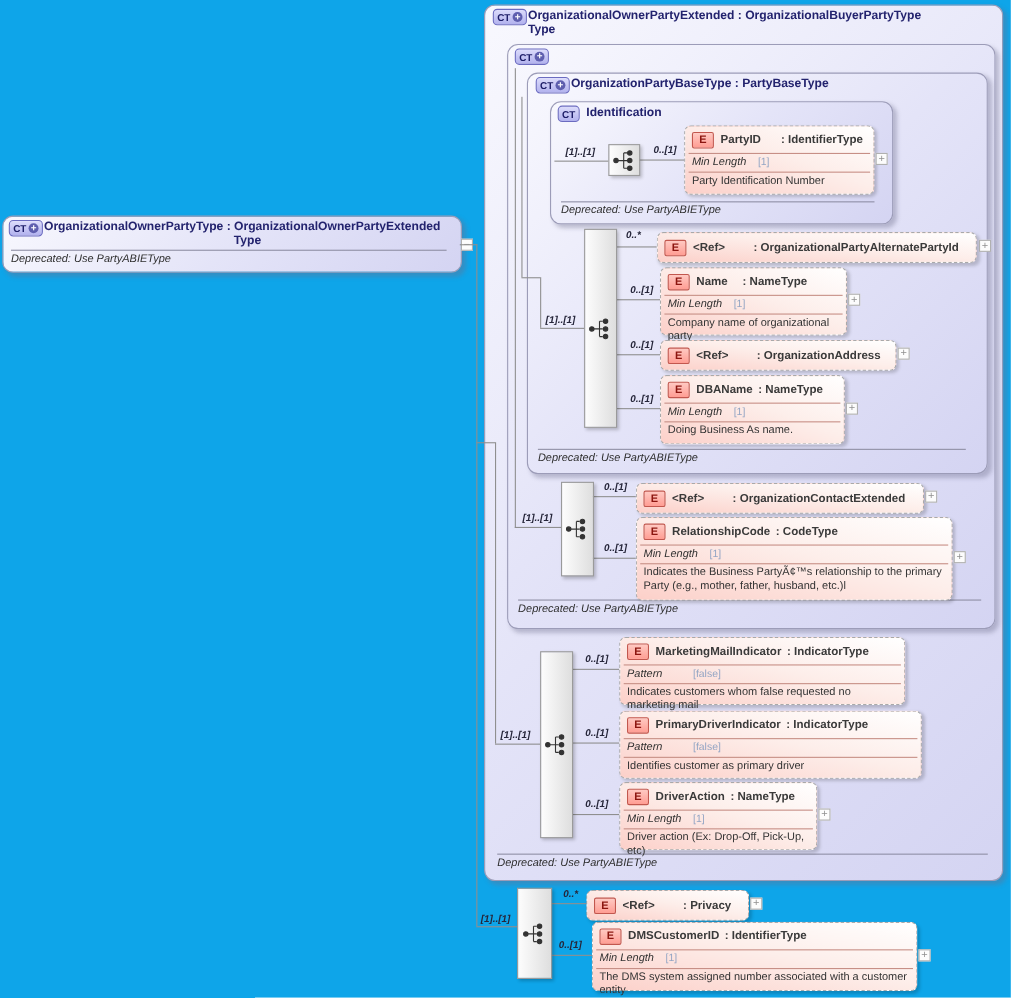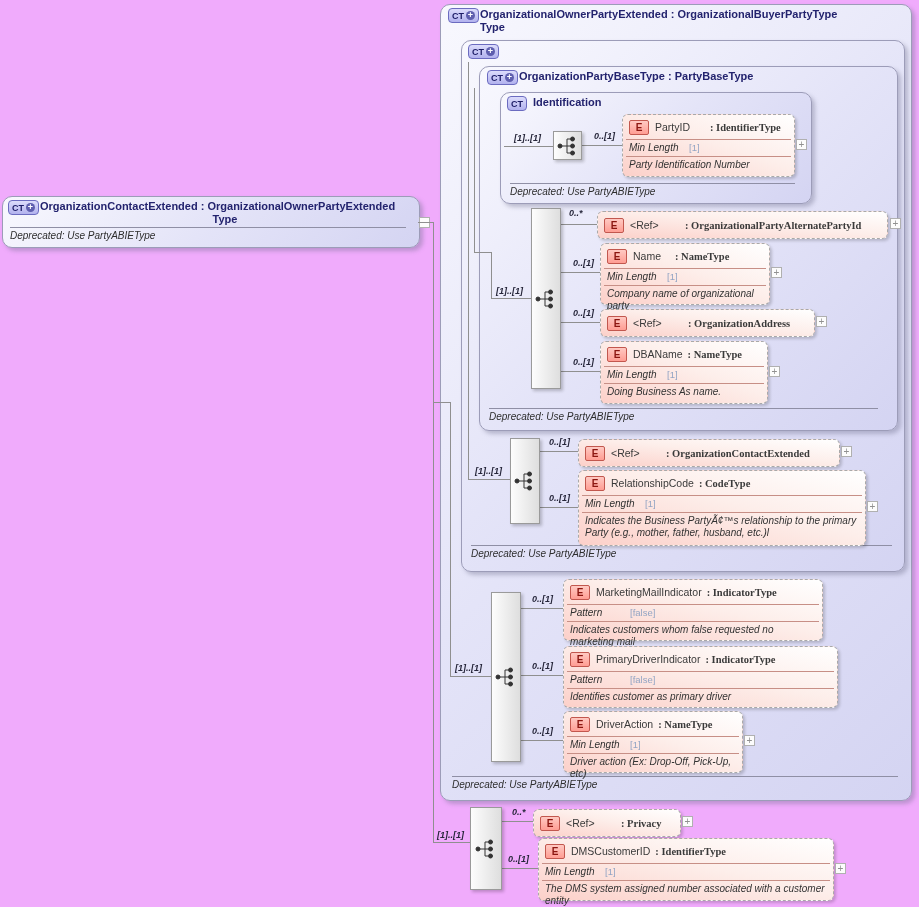--- a/index.html
+++ b/index.html
@@ -1,16 +1,16 @@
 <!DOCTYPE html>
 <html><head>
 <meta charset="utf-8">
 <style>
   html,body{margin:0;padding:0;background:#ffffff;}
-  #canvas{position:relative;width:919px;height:907px;background:#f0abfc;
+  #canvas{position:relative;width:919px;height:907px;background:#0ea5e9;
           font-family:"Liberation Sans",sans-serif;overflow:hidden;}
 
   
   .ct-box{position:absolute;border:1px solid #9c9cb8;border-radius:10px;
           background:linear-gradient(135deg,#f8f8fe 0%,#e4e4f8 50%,#d4d4f2 100%);
           box-shadow:3px 3px 4px rgba(110,110,140,.40);}
   .ct-title{position:absolute;font-size:11px;font-weight:bold;color:#23236e;white-space:nowrap;}
   .ct-badge{position:absolute;height:13px;border:1px solid #6b6bc0;border-radius:4px;
             background:linear-gradient(#dcdcfb,#b2b2ee);color:#1c1c66;font-size:9px;
             font-weight:bold;display:flex;align-items:center;padding:0 3px;gap:2px;}
@@ -21,28 +21,28 @@
 
   
   .el{position:absolute;border:1px dashed #a9a9a9;border-radius:6px;color:#3a3a3a;
       background:linear-gradient(to top right,#fcd0c9 0%,#fdeeea 55%,#ffffff 100%);
       box-shadow:2px 2px 3px rgba(0,0,0,.18);}
   .el-head{display:flex;align-items:center;height:24px;padding-left:6px;white-space:nowrap;}
   .el.single .el-head{height:100%;}
   .e-badge{width:18px;height:13px;border:1px solid #c2574e;border-radius:2px;flex:0 0 18px;
            background:linear-gradient(#ffc9c2,#ff9d93);color:#8c1610;font-weight:bold;
            font-size:10px;text-align:center;line-height:13px;margin-right:6px;}
-  .el-name{font-size:10.5px;font-weight:normal;}
-  .el-type{font-size:10.5px;font-weight:bold;margin-left:5px;font-family:Liberation Serif, serif;}
+  .el-name{font-size:10.5px;font-weight:bold;}
+  .el-type{font-size:10.5px;font-weight:bold;margin-left:5px;}
   .nm50{min-width:50px;} .nm37{min-width:37px;}
   .el-facet{height:16px;line-height:16px;border-top:1px solid #c78f86;border-bottom:1px solid #c78f86;
             margin:0 3px;padding-left:3px;font-size:10px;font-style:italic;white-space:nowrap;color:#303030;}
   .facet-val{display:inline-block;font-style:normal;font-size:9.5px;color:#93a5c4;margin-left:4px;}
   .facet-nm{display:inline-block;min-width:56px;}
-  .el-anno{padding:2px 6px 0;font-size:10px;font-style:italic;line-height:12px;color:#333333;}
+  .el-anno{padding:2px 6px 0;font-size:10px;line-height:12px;color:#333333;}
 
   
   .seq-bar{position:absolute;border:1px solid #9a9a9a;
            background:linear-gradient(to right,#fdfdfd,#dedede);
            box-shadow:2px 2px 3px rgba(0,0,0,.22);display:flex;align-items:center;justify-content:center;}
 
   
   .hl{position:absolute;height:1px;background:#8f8f8f;}
   .vl{position:absolute;width:1px;background:#8f8f8f;}
   .card{position:absolute;font-size:9px;font-weight:bold;font-style:italic;color:#26263a;white-space:nowrap;}
@@ -84,21 +84,21 @@
   <div class="ct-badge" style="left:507px;top:96px">
       <span>CT</span>
     </div>
   <div class="ct-title" style="left:533px;top:96px">Identification</div>
   <div class="ct-note" style="left:510px;top:183px;width:285px">Deprecated: Use PartyABIEType</div>
 
   <div class="ct-badge" style="left:8px;top:200px">
       <span>CT</span>
       <span class="ct-plus">+</span>
     </div>
-  <div class="ct-title" style="left:40px;top:200px">OrganizationContactExtended : OrganizationalOwnerPartyExtended</div>
+  <div class="ct-title" style="left:40px;top:200px">OrganizationalOwnerPartyType : OrganizationalOwnerPartyExtended</div>
   <div class="ct-title" style="left:40px;top:213px;width:370px;text-align:center">Type</div>
   <div class="ct-note" style="left:10px;top:227px;width:396px">Deprecated: Use PartyABIEType</div>
 
   <div class="pm" style="left:419px;top:217px">−</div>
   <div class="hl" style="left:418px;top:222px;width:16px"></div>
   <div class="vl" style="left:433px;top:222px;height:620px"></div>
   <div class="hl" style="left:433px;top:842px;width:37px"></div>
   <div class="hl" style="left:433px;top:402px;width:17px"></div>
   <div class="vl" style="left:450px;top:402px;height:274px"></div>
   <div class="hl" style="left:450px;top:676px;width:41px"></div>

